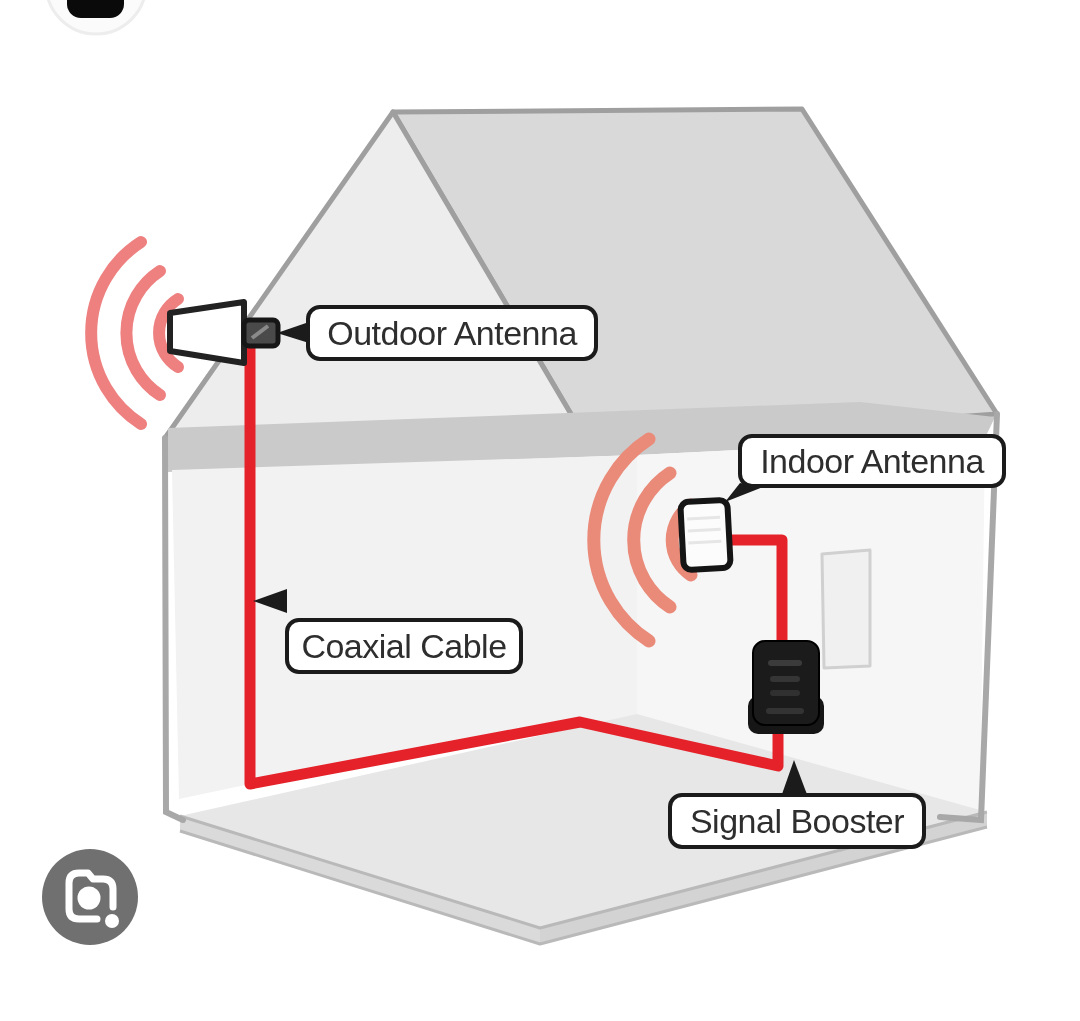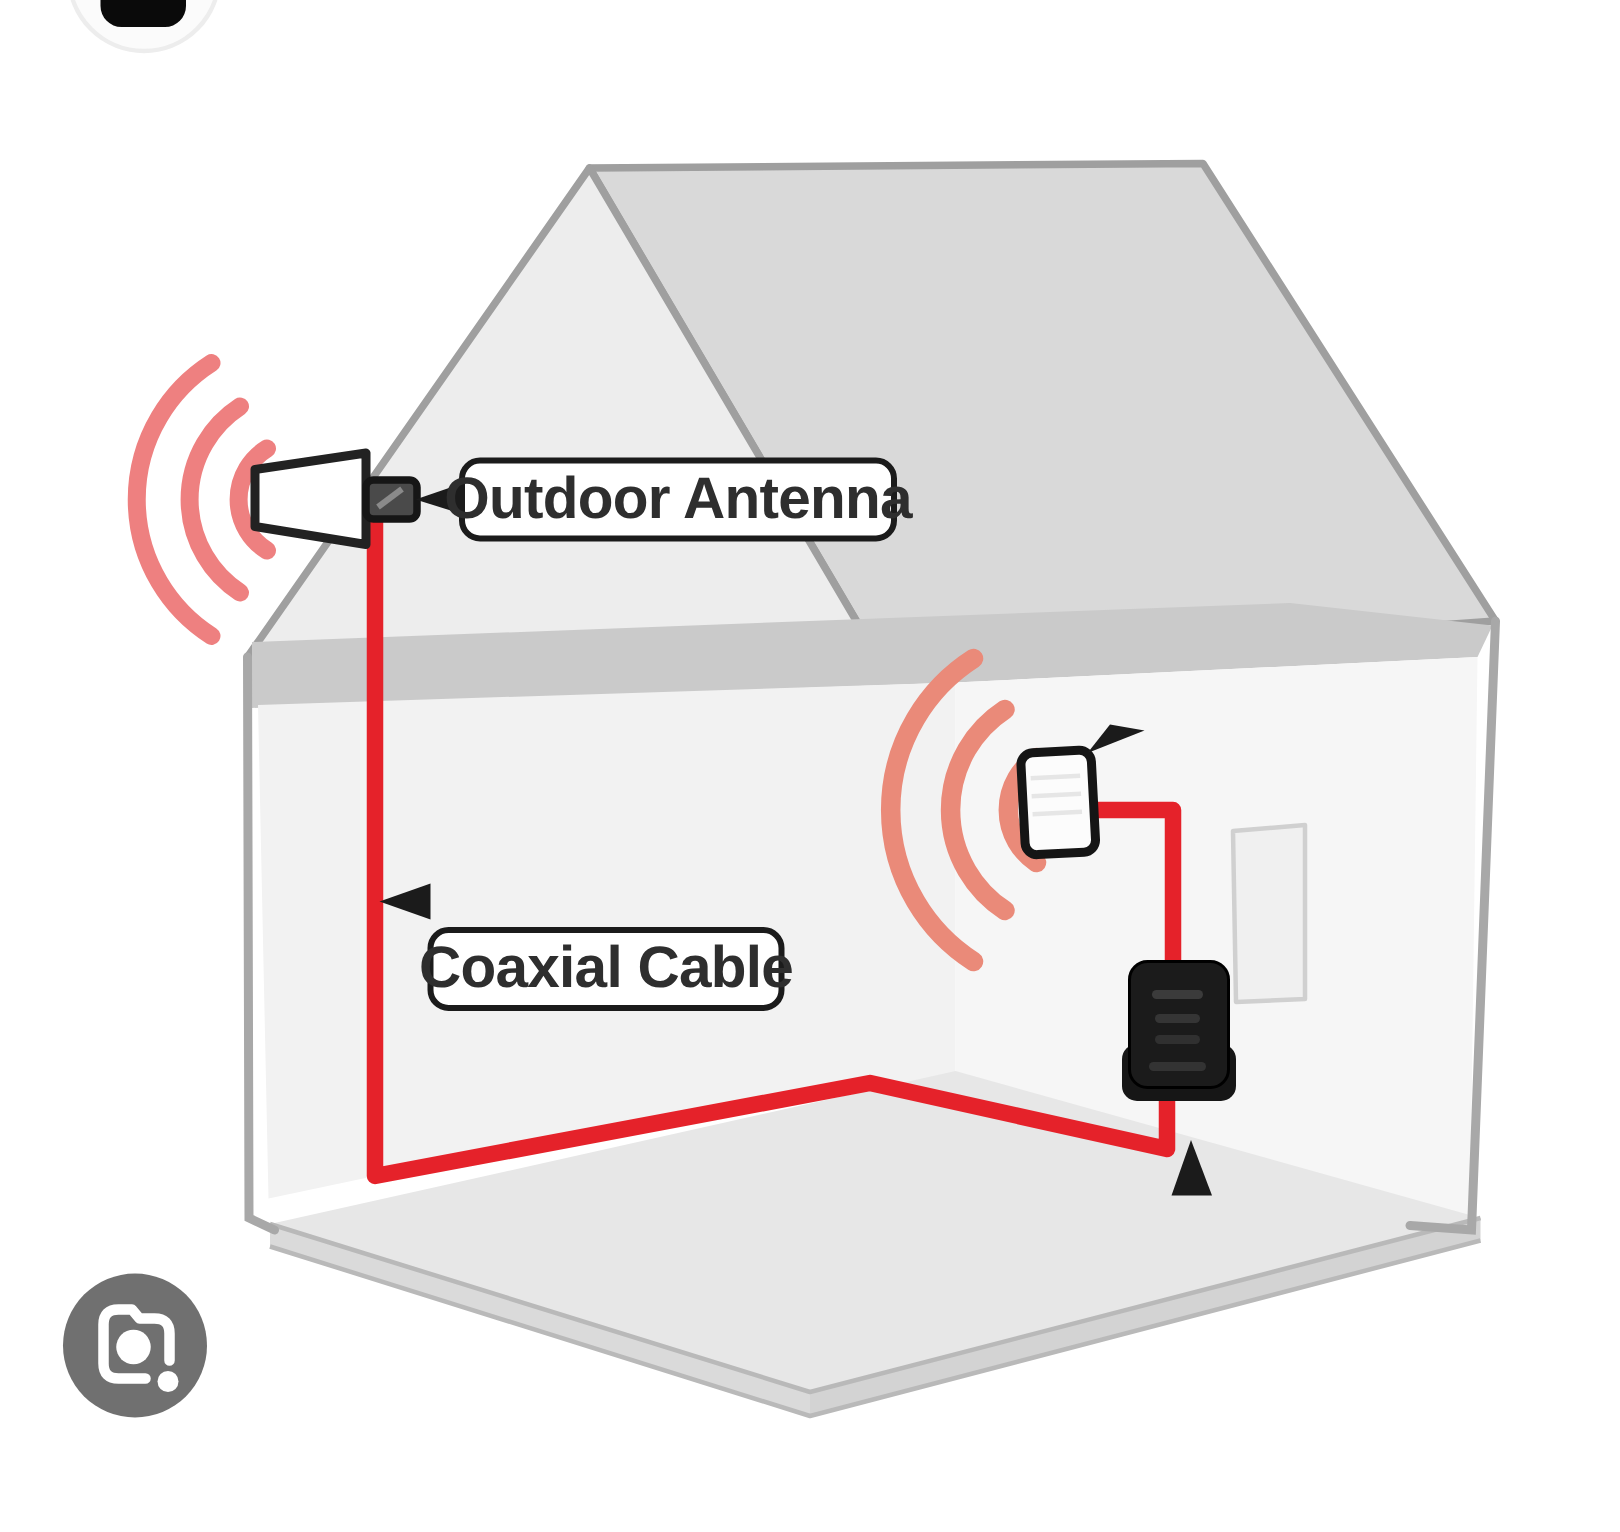--- a/index.html
+++ b/index.html
@@ -12,22 +12,22 @@
   }
   .stage svg{position:absolute;left:0;top:0;}
   .callout{
     position:absolute;
     box-sizing:border-box;
     display:flex;align-items:center;justify-content:center;
     background:#ffffff;
     border:4px solid #1b1b1b;
     border-radius:14px;
     color:#2e2e2e;
-    font-size:39px;
-    font-weight:700;
+    font-size:34px;
+    font-weight:400;
     letter-spacing:-0.5px;
     white-space:nowrap;
   }
   .callout--outdoor{left:306px;top:305px;width:292px;height:56px;}
   .callout--indoor{left:738px;top:434px;width:268px;height:54px;}
   .callout--coax{left:285px;top:574px;width:238px;height:56px;margin-top:44px;}
   .callout--booster{left:668px;top:793px;width:258px;height:56px;}
 </style>
 </head>
 <body>
@@ -102,17 +102,19 @@
     <g>
       <circle cx="90" cy="897" r="48" fill="#707070"></circle>
       <path d="M113,907 V889 Q113,879 103,879 H93 L88,873 H79 Q69,873 69,883 V909 Q69,919 79,919 H97" fill="none" stroke="#ffffff" stroke-width="7" stroke-linecap="round" stroke-linejoin="round"></path>
       <circle cx="89" cy="898" r="11.5" fill="#ffffff"></circle>
       <circle cx="112" cy="921" r="7" fill="#ffffff"></circle>
     </g>
   </svg>
 
   <div class="callout callout--outdoor">Outdoor Antenna</div>
 
+  <div class="callout callout--indoor">Indoor Antenna</div>
 
   <div class="callout callout--coax">Coaxial Cable</div>
 
+  <div class="callout callout--booster">Signal Booster</div>
 
 </div>
 
 </body></html>

